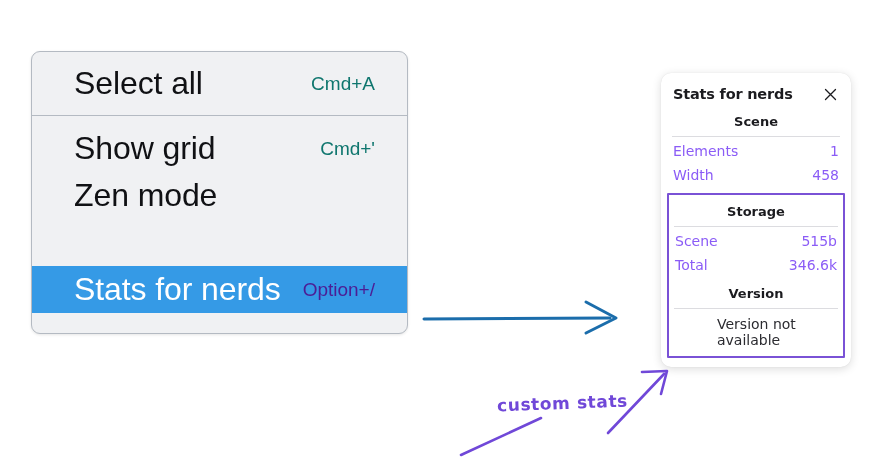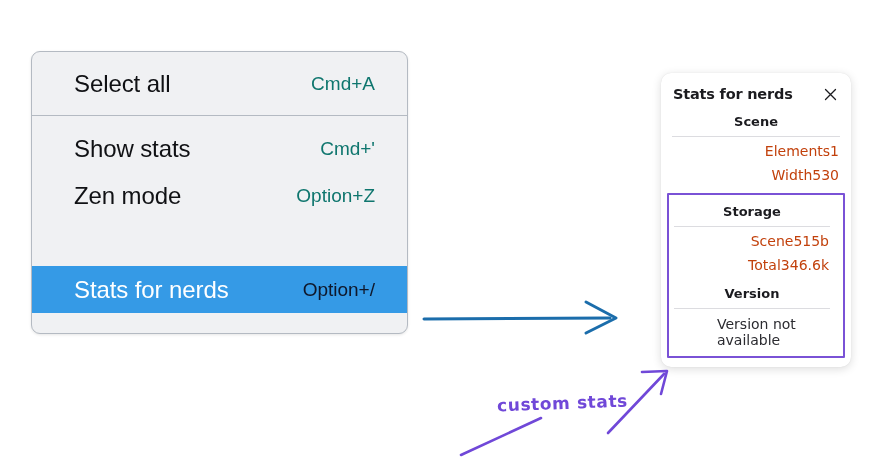--- a/index.html
+++ b/index.html
@@ -49,38 +49,38 @@
   .menu-item {
     display: flex;
     align-items: center;
     justify-content: space-between;
     height: 47px;
     padding: 0 32px 0 42px;
     box-sizing: border-box;
     cursor: default;
   }
   .menu-item .mi-label {
-    font-size: 24px;
+    font-size: 32px;
     color: #101114;
     letter-spacing: -0.1px;
     white-space: nowrap;
   }
   .menu-item .mi-shortcut {
     font-size: 19px;
     color: #0f766e;
     white-space: nowrap;
   }
   .menu-item.selected {
     background: #359ae6;
   }
   .menu-item.selected .mi-label {
     color: #ffffff;
   }
   .menu-item.selected .mi-shortcut {
-    color: #0f172a;
+    color: #4c1d95;
   }
   .menu-foot {
     height: 20px;
   }
 
   
   #flow-arrow {
     position: absolute;
     left: 420px;
     top: 288px;
@@ -136,40 +136,40 @@
     padding: 9px 0 7px 0;
   }
   .sec-rule {
     height: 1px;
     background: #dcdce0;
     margin: 0 1px 3px 1px;
   }
   .stat-row {
     display: flex;
     align-items: center;
-    justify-content: flex-end;
+    justify-content: space-between;
     font-size: 14px;
-    color: #c2410c;
+    color: #8b5cf6;
     padding: 3px 2px;
     line-height: 1.25;
   }
   .stat-row .sr-key { white-space: nowrap; }
   .stat-row .sr-val { white-space: nowrap; }
   .stat-full {
     font-size: 14px;
     color: #2b2b30;
     padding: 4px 2px 2px 2px;
     margin-left: 42px;
   }
 
   
   #custom-stats-box {
     border: 2px solid #7a52d6;
     margin: 6px 6px 0 6px;
-    padding: 0 12px 6px 4px;
+    padding: 0 4px 6px 4px;
     border-radius: 1px;
   }
 
   
   #annotation {
     position: absolute;
     left: 440px;
     top: 360px;
     width: 250px;
     height: 101px;
@@ -197,26 +197,25 @@
     <div class="menu-item">
       <span class="mi-label">Select all</span>
       <span class="mi-shortcut">Cmd+A</span>
     </div>
   </div>
 
   <div class="menu-divider"></div>
 
   <div class="menu-section second">
     <div class="menu-item">
-      <span class="mi-label">Show stats</span>
+      <span class="mi-label">Show grid</span>
       <span class="mi-shortcut">Cmd+'</span>
     </div>
     <div class="menu-item">
       <span class="mi-label">Zen mode</span>
-      <span class="mi-shortcut">Option+Z</span>
     </div>
     <div class="menu-item">
     </div>
     <div class="menu-item selected">
       <span class="mi-label">Stats for nerds</span>
       <span class="mi-shortcut">Option+/</span>
     </div>
     <div class="menu-foot"></div>
   </div>
 
@@ -242,21 +241,21 @@
 
     <div class="sec-wrap">
       <div class="sec-heading">Scene</div>
       <div class="sec-rule"></div>
       <div class="stat-row">
         <span class="sr-key">Elements</span>
         <span class="sr-val">1</span>
       </div>
       <div class="stat-row">
         <span class="sr-key">Width</span>
-        <span class="sr-val">530</span>
+        <span class="sr-val">458</span>
       </div>
     </div>
 
     <div id="custom-stats-box">
 
       <div>
         <div class="sec-heading">Storage</div>
         <div class="sec-rule"></div>
         <div class="stat-row">
           <span class="sr-key">Scene</span>

